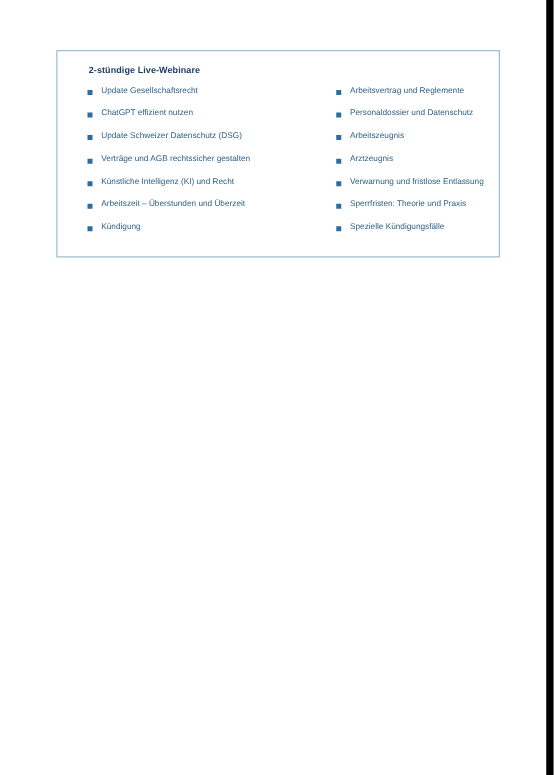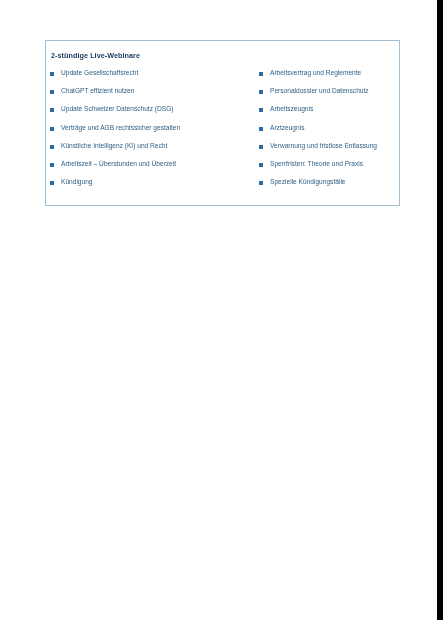--- a/index.html
+++ b/index.html
@@ -39,21 +39,21 @@
   
   .webinar-panel {
     position: absolute;
     left: 45px;
     top: 40px;
     width: 355px;
     height: 166px;
     box-sizing: border-box;
     border: 1px solid #9fc0d4;
     background: #ffffff;
-    padding: 10px 12px 8px 4px;
+    padding: 10px 12px 8px 24px;
   }
 
   .panel-heading {
     font-size: 7.2px;
     font-weight: bold;
     color: #1c3f63;
     letter-spacing: 0.01em;
     margin: 1px 0 0 1px;
     line-height: 1.2;
   }

